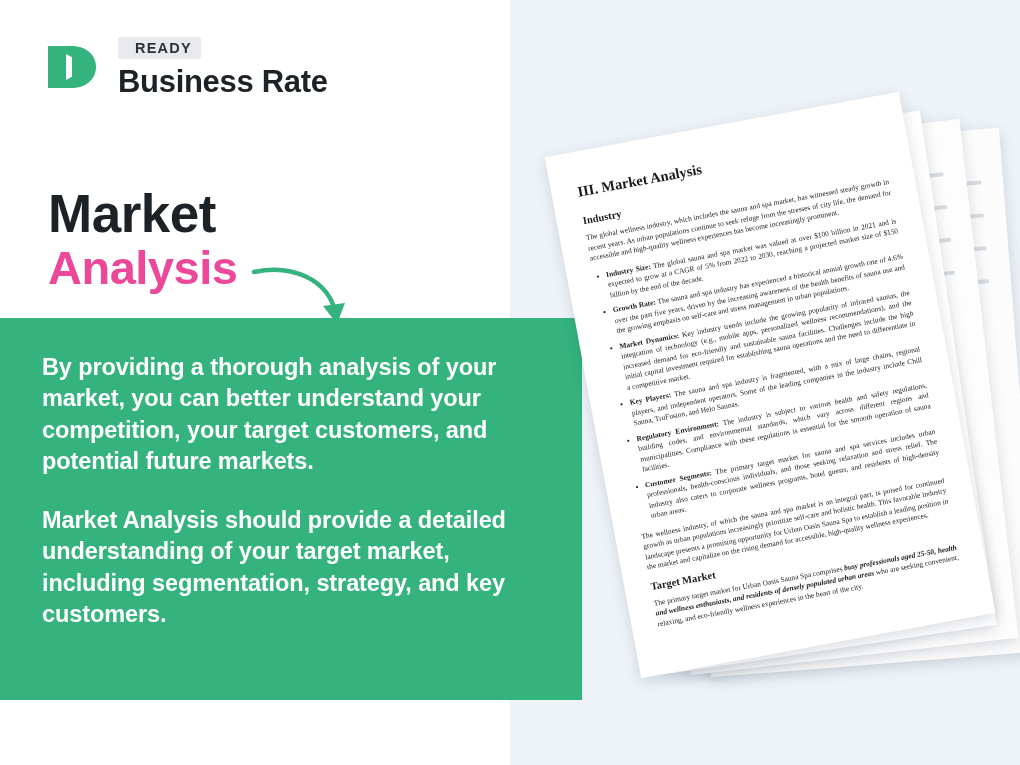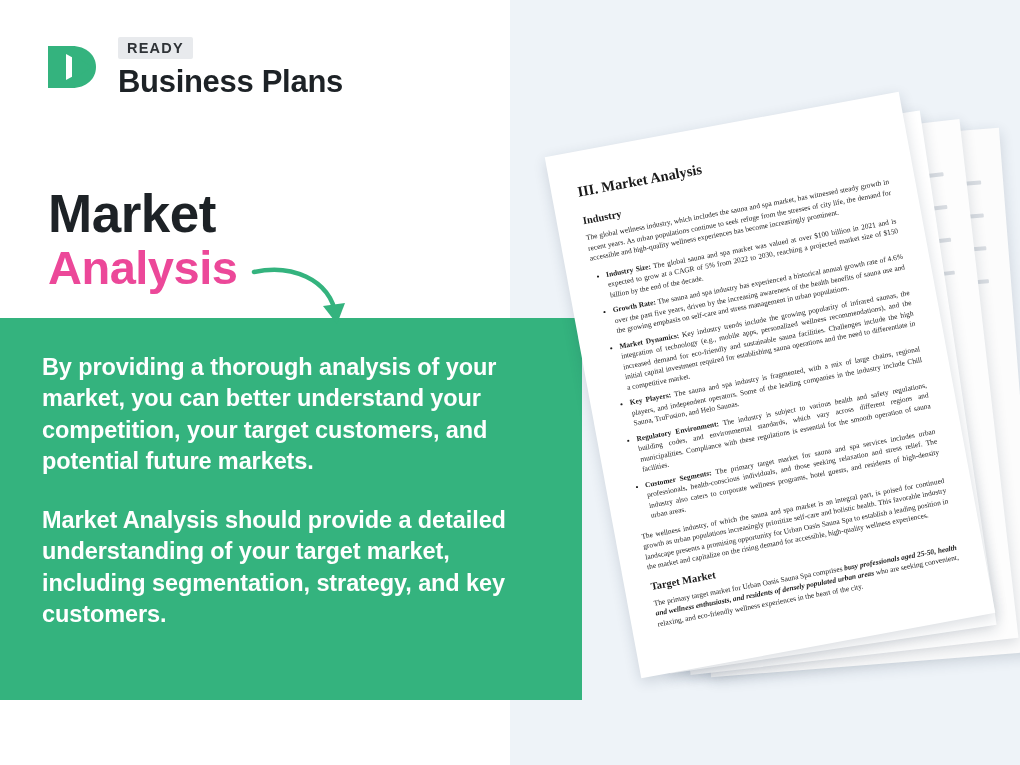--- a/index.html
+++ b/index.html
@@ -46,21 +46,21 @@
   }
   .logo-mark svg { display:block; }
   .logo-text { line-height: 1; }
   .logo-ready {
     display: inline-block;
     background: #e8eaed;
     color: #2f3337;
     font-size: 14.5px;
     font-weight: 700;
     letter-spacing: 1.2px;
-    padding: 4px 9px 3px 9px;
+    padding: 4px 9px 3px 17px;
     border-radius: 2px;
     margin-bottom: 7px;
   }
   .logo-bp {
     font-size: 31px;
     font-weight: 700;
     color: #1d2226;
     letter-spacing: -0.3px;
   }
 
@@ -215,21 +215,21 @@
   <div class="logo-wrap">
     <div class="logo-mark">
       <svg width="62" height="62" viewBox="0 0 62 62" aria-hidden="true">
         <path d="M6 10 L6 52 L30 52 C44 52 54 43 54 31 C54 19 44 10 30 10 Z" fill="#34b37e"></path>
         <path d="M24 18 L48 31 L24 44 Z" fill="#ffffff"></path>
         <path d="M30 18 L50 31 L30 44 Z" fill="#34b37e"></path>
       </svg>
     </div>
     <div class="logo-text">
       <span class="logo-ready">READY</span>
-      <div class="logo-bp">Business Plans</div>
+      <div class="logo-bp">Business Rate</div>
     </div>
   </div>
 
   <div class="headline">
     <div class="line1">Market</div>
     <div class="line2">Analysis</div>
   </div>
 
   <div class="arrow">
     <svg width="110" height="85" viewBox="0 0 110 85" aria-hidden="true">

